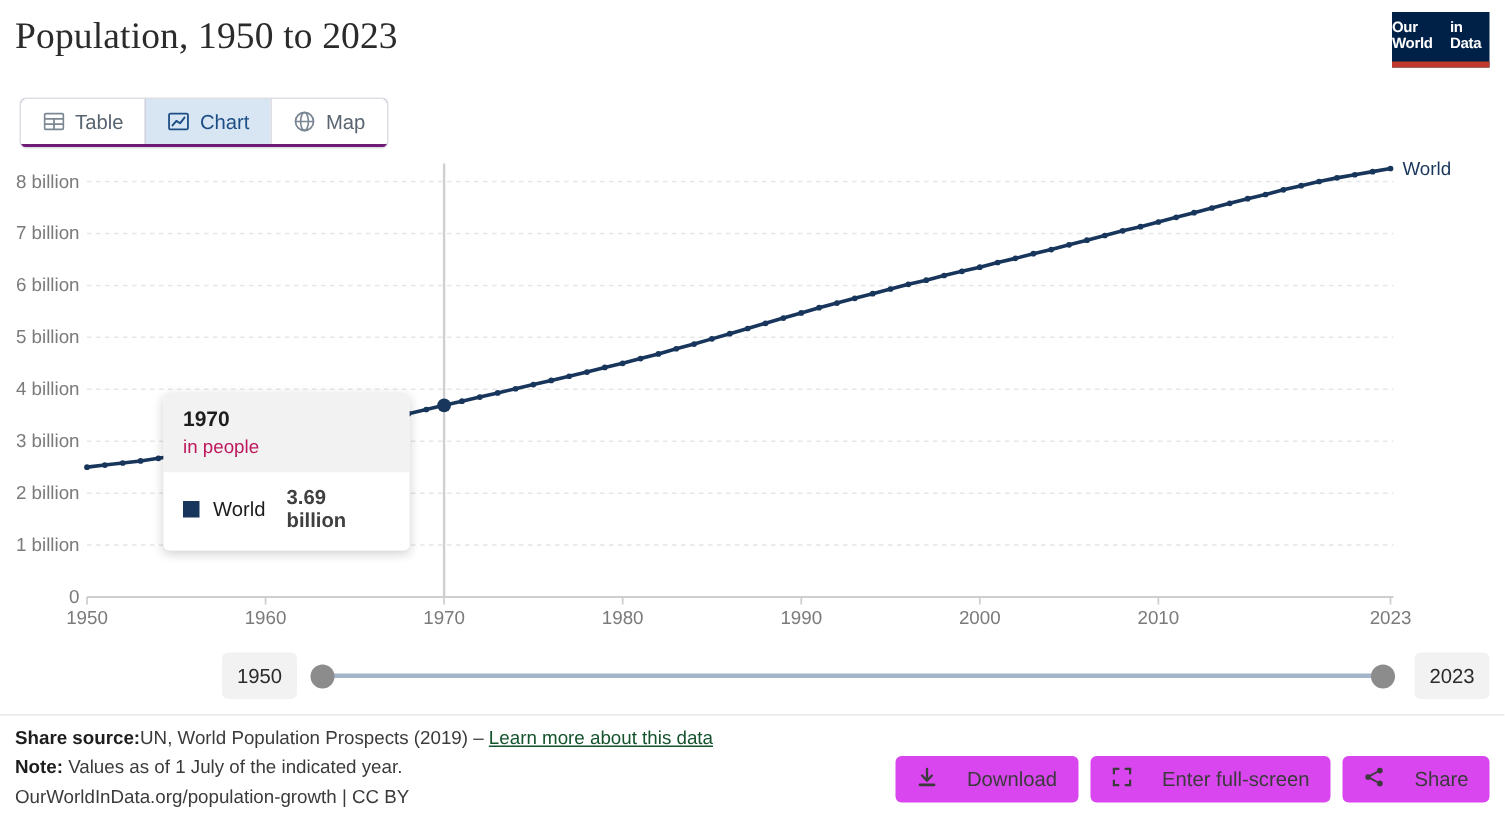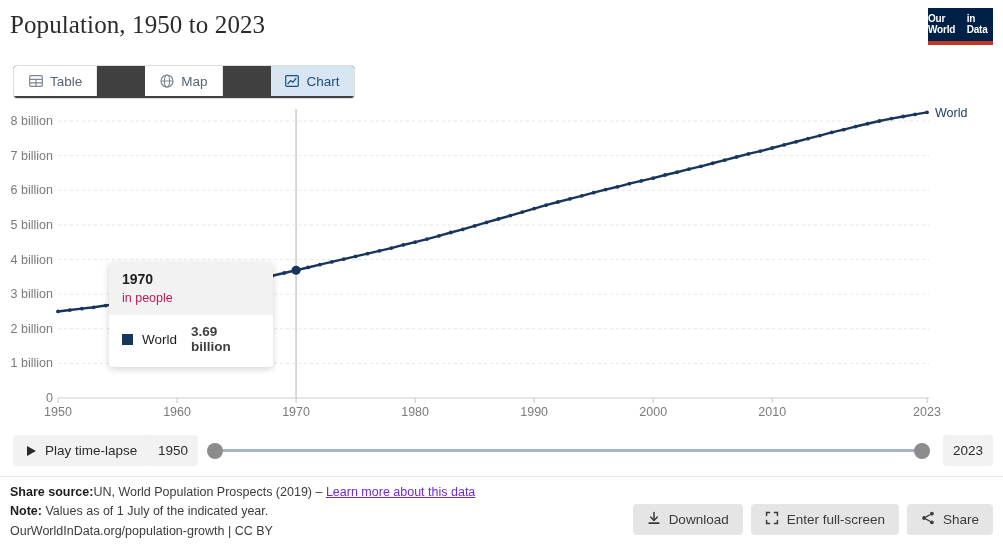--- a/index.html
+++ b/index.html
@@ -53,22 +53,21 @@
 
   
   #tabs {
     position: absolute;
     left: 13px; top: 65px;
     height: 32px;
     display: flex;
     border: 1px solid #dcdfe3;
     border-radius: 4px;
     overflow: hidden;
-    background: #404040;
-    gap: 48px;
+    background: #701a75;
   }
   .tab {
     display: flex;
     align-items: center;
     gap: 7px;
     padding: 0 14px;
     height: 30px;
     font-size: 13.5px;
     color: #58646f;
     background: #ffffff;
@@ -218,37 +217,37 @@
   }
   #footer-text {
     position: absolute;
     left: 10px; top: 6px;
     font-size: 12.5px;
     color: #3b3b3b;
     line-height: 1.55;
   }
   #footer-text b { color: #1d1d1d; }
   #source-link {
-    color: #6d28d9;
+    color: #14532d;
     text-decoration: underline;
     cursor: pointer;
   }
   #footer-buttons {
     position: absolute;
     right: 10px; top: 27px;
     display: flex;
     gap: 8px;
   }
   .footer-btn {
     display: flex;
     align-items: center;
-    gap: 8px;
+    gap: 20px;
     height: 31px;
     padding: 0 14px;
-    background: #e5e5e5;
+    background: #d946ef;
     border-radius: 4px;
     font-size: 13.5px;
     color: #3b3b3b;
     cursor: pointer;
     white-space: nowrap;
   }
   .footer-btn svg { flex: none; }
 </style>
 </head>
 <body>
@@ -266,38 +265,38 @@
     <span class="ticon">
       <svg width="14" height="14" viewBox="0 0 14 14">
         <rect x="0.7" y="1.7" width="12.6" height="10.6" rx="1" fill="none" stroke="#7b8793" stroke-width="1.2"></rect>
         <line x1="0.7" y1="5.3" x2="13.3" y2="5.3" stroke="#7b8793" stroke-width="1.2"></line>
         <line x1="7" y1="5.3" x2="7" y2="12.3" stroke="#7b8793" stroke-width="1.2"></line>
         <line x1="0.7" y1="8.8" x2="13.3" y2="8.8" stroke="#7b8793" stroke-width="1.2"></line>
       </svg>
     </span>
     <span>Table</span>
   </div>
+  <div class="tab active">
+    <span class="ticon">
+      <svg width="14" height="14" viewBox="0 0 14 14">
+        <rect x="0.7" y="1.7" width="12.6" height="10.6" rx="1" fill="none" stroke="#1d4f86" stroke-width="1.2"></rect>
+        <polyline points="3,9.6 5.6,6.6 8,8.2 11,4.4" fill="none" stroke="#1d4f86" stroke-width="1.3" stroke-linecap="round" stroke-linejoin="round"></polyline>
+      </svg>
+    </span>
+    <span>Chart</span>
+  </div>
   <div class="tab">
     <span class="ticon">
       <svg width="14" height="14" viewBox="0 0 14 14">
         <circle cx="7" cy="7" r="6" fill="none" stroke="#7b8793" stroke-width="1.2"></circle>
         <ellipse cx="7" cy="7" rx="2.6" ry="6" fill="none" stroke="#7b8793" stroke-width="1.1"></ellipse>
         <line x1="1" y1="7" x2="13" y2="7" stroke="#7b8793" stroke-width="1.1"></line>
       </svg>
     </span>
     <span>Map</span>
-  </div>
-  <div class="tab active">
-    <span class="ticon">
-      <svg width="14" height="14" viewBox="0 0 14 14">
-        <rect x="0.7" y="1.7" width="12.6" height="10.6" rx="1" fill="none" stroke="#1d4f86" stroke-width="1.2"></rect>
-        <polyline points="3,9.6 5.6,6.6 8,8.2 11,4.4" fill="none" stroke="#1d4f86" stroke-width="1.3" stroke-linecap="round" stroke-linejoin="round"></polyline>
-      </svg>
-    </span>
-    <span>Chart</span>
   </div>
 </div>
 
 <div id="chart-area">
   <svg id="chart-svg" width="1003" height="320">
     <g id="grid-lines">
         <line x1="58" x2="929" y1="259.375" y2="259.375" stroke="#e6e6e6" stroke-width="1" stroke-dasharray="3 3"></line>
         <line x1="58" x2="929" y1="224.75" y2="224.75" stroke="#e6e6e6" stroke-width="1" stroke-dasharray="3 3"></line>
         <line x1="58" x2="929" y1="190.125" y2="190.125" stroke="#e6e6e6" stroke-width="1" stroke-dasharray="3 3"></line>
         <line x1="58" x2="929" y1="155.5" y2="155.5" stroke="#e6e6e6" stroke-width="1" stroke-dasharray="3 3"></line>
@@ -425,24 +424,20 @@
     <div id="tooltip-unit">in people</div>
   </div>
   <div id="tooltip-body">
     <span id="tooltip-swatch"></span>
     <span id="tooltip-series">World</span>
     <span id="tooltip-value">3.69 billion</span>
   </div>
 </div>
 
 <div id="timeline">
-  <div id="play-button">
-    <span id="play-icon"></span>
-    <span>Play time-lapse</span>
-  </div>
   <div class="time-chip" id="time-start">1950</div>
   <div id="slider-track"></div>
   <div class="slider-handle" id="handle-start"></div>
   <div class="slider-handle" id="handle-end"></div>
   <div class="time-chip" id="time-end">2023</div>
 </div>
 
 <div id="footer">
   <div id="footer-text">
     <div>

